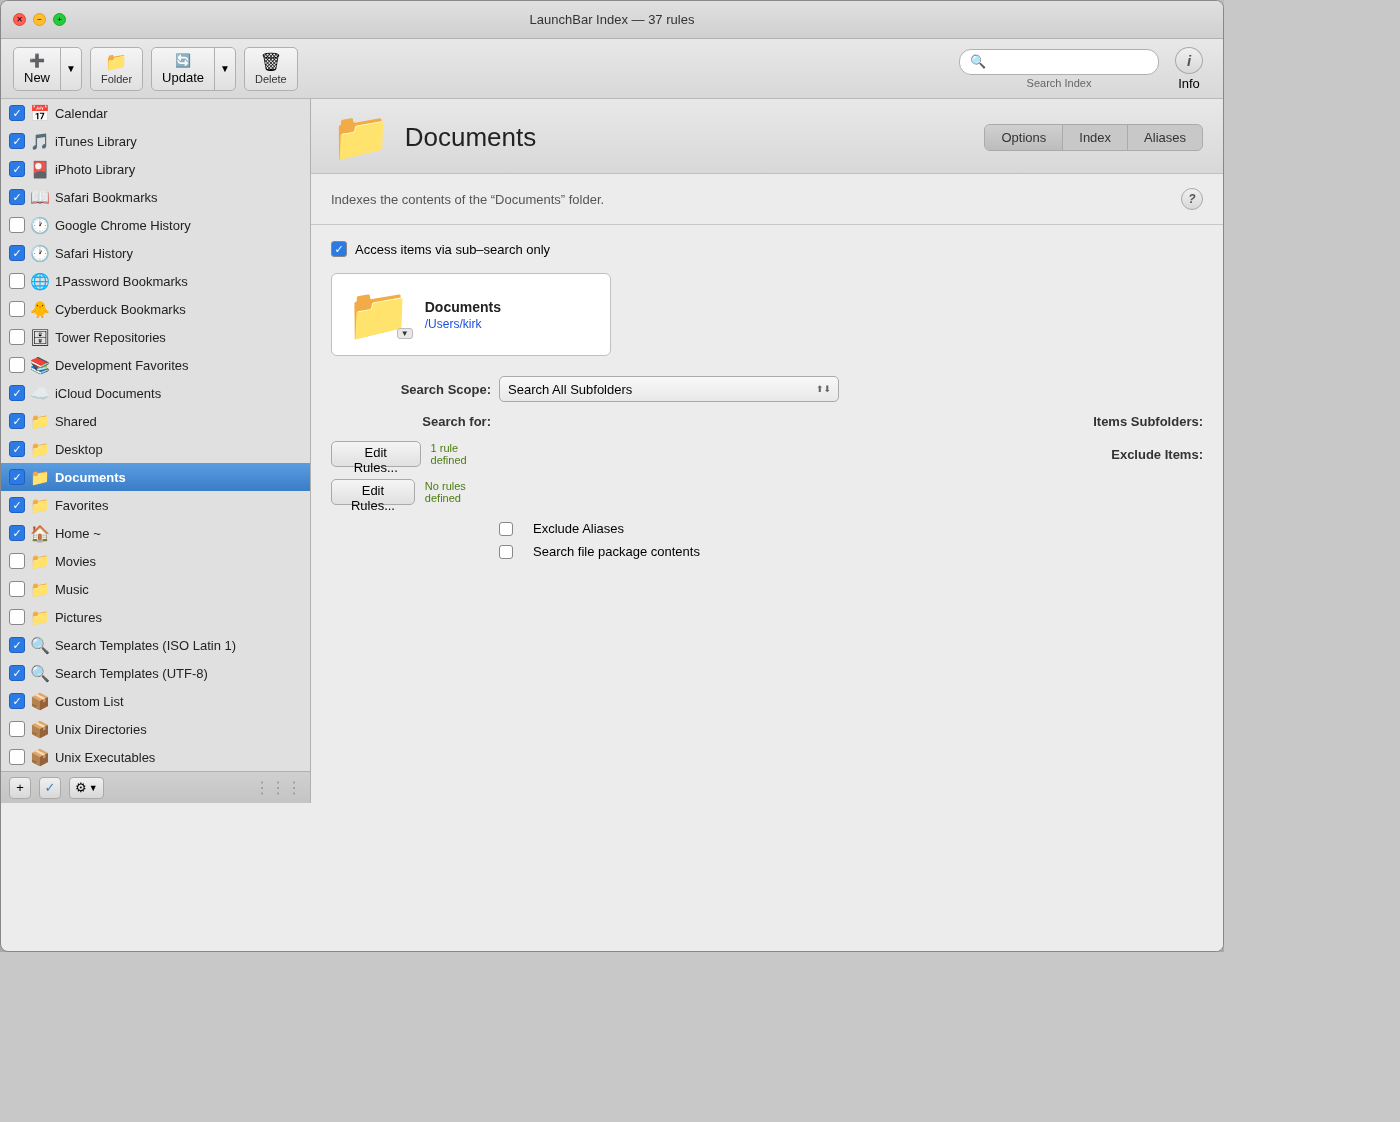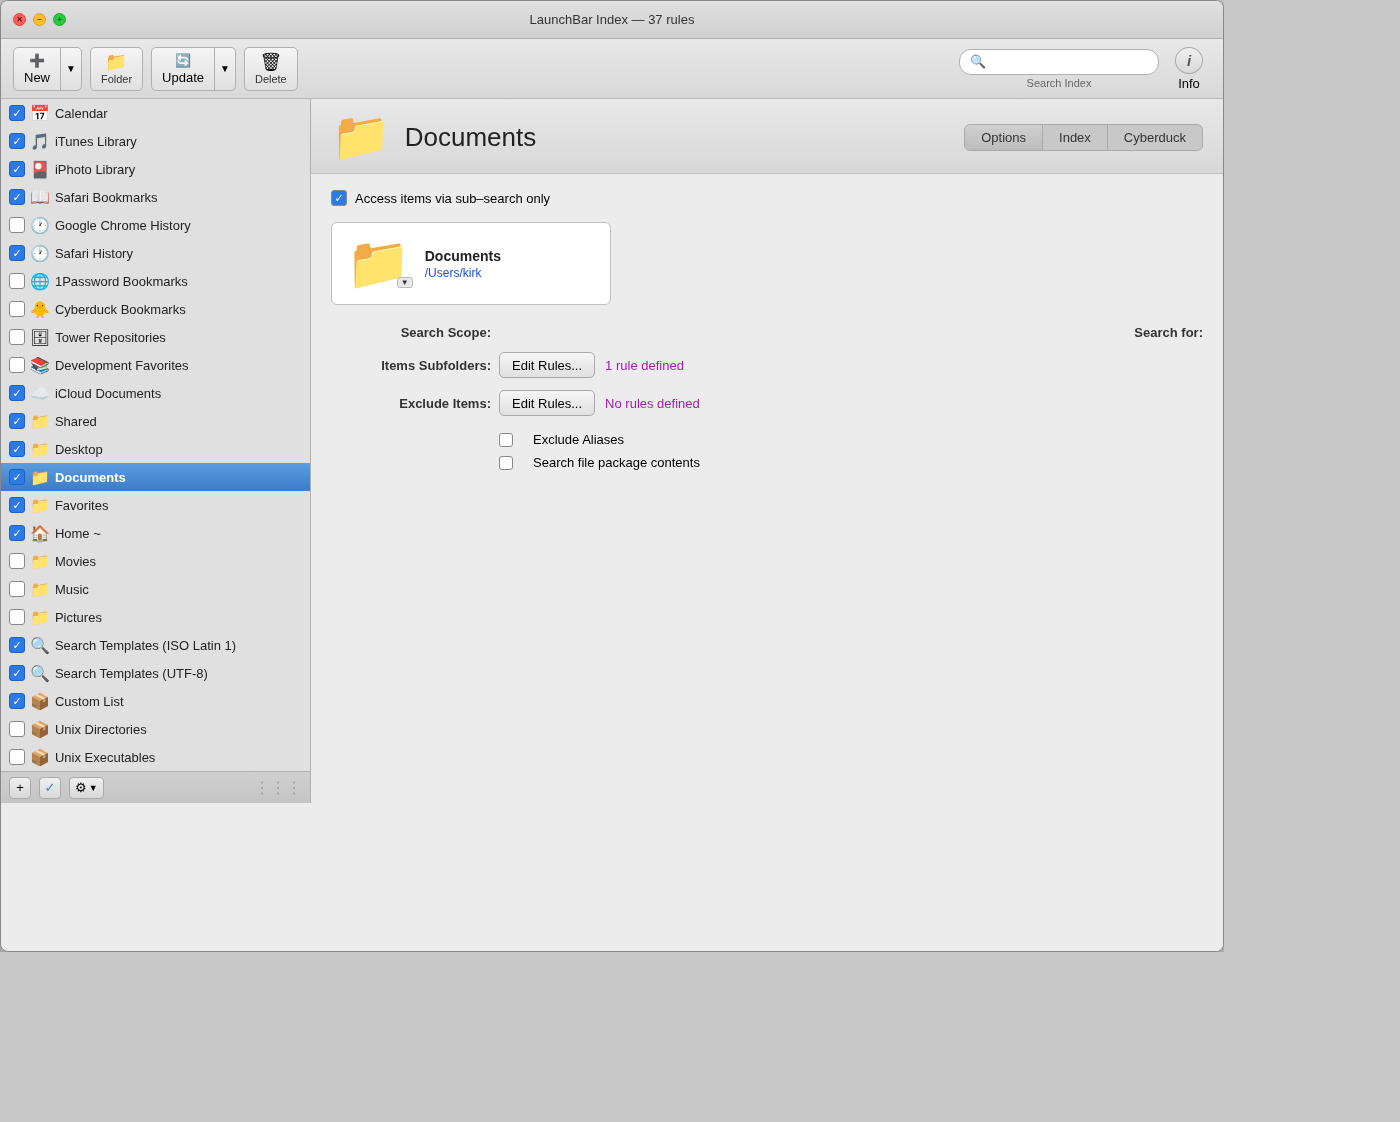--- a/index.html
+++ b/index.html
@@ -378,21 +378,21 @@
     }
     .edit-rules-btn {
       background: linear-gradient(to bottom, #f5f5f5, #e0e0e0);
       border: 1px solid #aaa;
       border-radius: 5px;
       padding: 3px 12px;
       font-size: 13px;
       cursor: pointer;
       height: 26px;
     }
-    .rules-text { font-size: 13px; color: #a21caf; }
+    .rules-text { font-size: 11px; color: #4d7c0f; }
     .checkbox-row {
       display: flex;
       align-items: center;
       gap: 20px;
       margin-bottom: 8px;
     }
     .checkbox-small {
       width: 14px; height: 14px;
       border: 1px solid #888;
       border-radius: 3px;
@@ -593,24 +593,32 @@
     </div>
 
     <div class="detail-pane">
 
       <div class="detail-header">
         <span class="folder-icon-large">📁</span>
         <span class="detail-title">Documents</span>
         <div class="tab-group">
           <button class="tab-btn active">Options</button>
           <button class="tab-btn">Index</button>
-          <button class="tab-btn">Cyberduck</button>
-        </div>
-      </div>
-
+          <button class="tab-btn">Aliases</button>
+        </div>
+      </div>
+
+      <div class="detail-description">
+        <div class="desc-row">
+          <span>Indexes the contents of the “Documents” folder.</span>
+          <div class="help-btn">
+            <span>?</span>
+          </div>
+        </div>
+      </div>
 
       <div class="detail-body">
 
         <div class="access-row">
           <div class="checkbox-styled checked">✓</div>
           <span>Access items via sub–search only</span>
         </div>
 
         <div class="folder-card">
           <div style="position:relative;">
@@ -619,20 +627,25 @@
           </div>
           <div class="folder-card-info">
             <span class="folder-card-name">Documents</span>
             <span class="folder-card-path">/Users/kirk</span>
           </div>
         </div>
 
         <div class="form-grid">
 
           <span class="form-label">Search Scope:</span>
+          <div class="select-wrapper">
+            <select class="form-select">
+              <option>Search All Subfolders</option>
+            </select>
+          </div>
 
           <span class="form-label">Search for:</span>
 
           <span class="form-label">Items Subfolders:</span>
           <div class="edit-rules-row">
             <button class="edit-rules-btn">Edit Rules...</button>
             <span class="rules-text">1 rule defined</span>
           </div>
 
           <span class="form-label">Exclude Items:</span>

